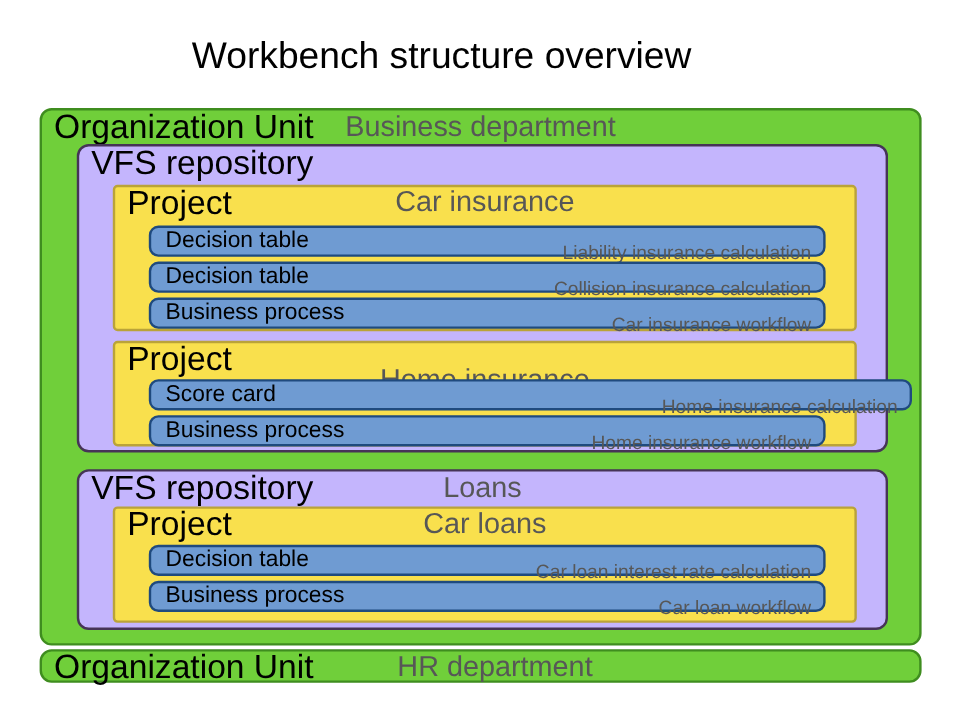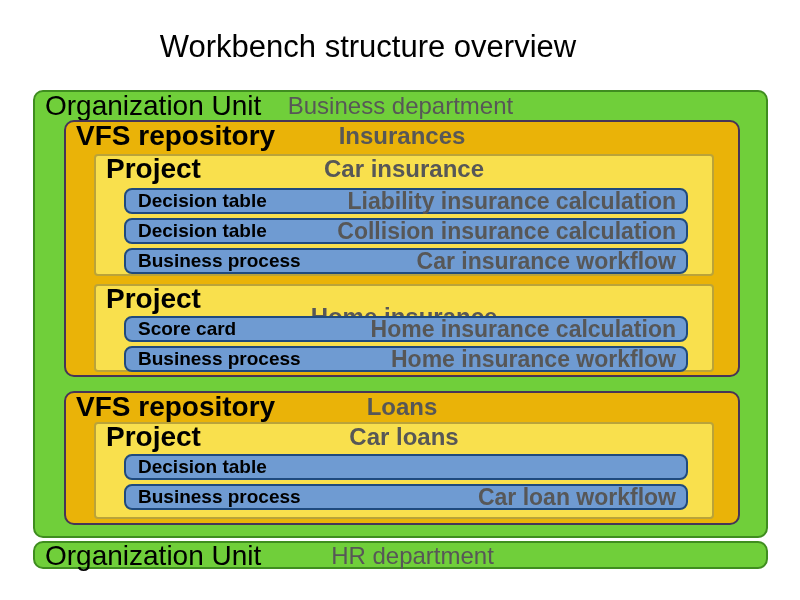--- a/index.html
+++ b/index.html
@@ -30,24 +30,23 @@
   .box {
     position: absolute;
     box-sizing: border-box;
   }
   .green {
     background: #70cf3a;
     border: 2px solid #3f8d1f;
     border-radius: 10px;
   }
   .purple {
-    background: #eab308;
+    background: #c4b5fd;
     border: 2px solid #463457;
     border-radius: 10px;
-    font-weight: bold;
   }
   .yellow {
     background: #f9e04d;
     border: 2px solid #baa339;
     border-radius: 4px;
   }
   .blue {
     background: #6f9bd2;
     border: 2px solid #1f4a7e;
     border-radius: 8px;
@@ -74,41 +73,40 @@
   }
   .row .lbl {
     left: 12px;
     top: 0px;
     font-size: 19px;
     line-height: 22px;
   }
   .row .val-r {
     position: absolute;
     right: 10px;
-    top: 0px;
-    font-size: 23px;
+    top: 11px;
+    font-size: 16px;
     line-height: 22px;
     color: #575757;
     white-space: nowrap;
   }
 </style>
 </head>
 <body>
 
 <div class="canvas">
 
   <div class="title">Workbench structure overview</div>
 
   <div class="box green" style="left:33px; top:90px; width:735px; height:448px;">
     <span class="lbl">Organization Unit</span>
     <span class="val">Business department</span>
 
     <div class="box purple" style="left:29px; top:28px; width:676px; height:257px;">
       <span class="lbl">VFS repository</span>
-      <span class="val">Insurances</span>
 
       <div class="box yellow" style="left:28px; top:32px; width:620px; height:122px;">
         <span class="lbl" style="top:2px;">Project</span>
         <span class="val" style="top:2px;">Car insurance</span>
 
         <div class="box blue row" style="left:28px; top:32px; width:564px; height:26px;">
           <span class="lbl">Decision table</span>
           <span class="val-r">Liability insurance calculation</span>
         </div>
         <div class="box blue row" style="left:28px; top:62px; width:564px; height:26px;">
@@ -118,41 +116,42 @@
         <div class="box blue row" style="left:28px; top:92px; width:564px; height:26px;">
           <span class="lbl">Business process</span>
           <span class="val-r">Car insurance workflow</span>
         </div>
       </div>
 
       <div class="box yellow" style="left:28px; top:162px; width:620px; height:88px;">
         <span class="lbl" style="top:2px;">Project</span>
         <span class="val" style="top:20px;">Home insurance</span>
 
-        <div class="box blue row" style="left:28px; top:30px; width:564px; height:26px;">
+        <div class="box blue row" style="left:28px; top:30px; width:636px; height:26px;">
           <span class="lbl">Score card</span>
           <span class="val-r">Home insurance calculation</span>
         </div>
         <div class="box blue row" style="left:28px; top:60px; width:564px; height:26px;">
           <span class="lbl">Business process</span>
           <span class="val-r">Home insurance workflow</span>
         </div>
       </div>
     </div>
 
     <div class="box purple" style="left:29px; top:299px; width:676px; height:134px;">
       <span class="lbl">VFS repository</span>
       <span class="val">Loans</span>
 
       <div class="box yellow" style="left:28px; top:29px; width:620px; height:97px;">
         <span class="lbl" style="top:2px;">Project</span>
         <span class="val" style="top:2px;">Car loans</span>
 
         <div class="box blue row" style="left:28px; top:30px; width:564px; height:26px;">
           <span class="lbl">Decision table</span>
+          <span class="val-r">Car loan interest rate calculation</span>
         </div>
         <div class="box blue row" style="left:28px; top:60px; width:564px; height:26px;">
           <span class="lbl">Business process</span>
           <span class="val-r">Car loan workflow</span>
         </div>
       </div>
     </div>
   </div>
 
   <div class="box green" style="left:33px; top:541px; width:735px; height:28px;">

